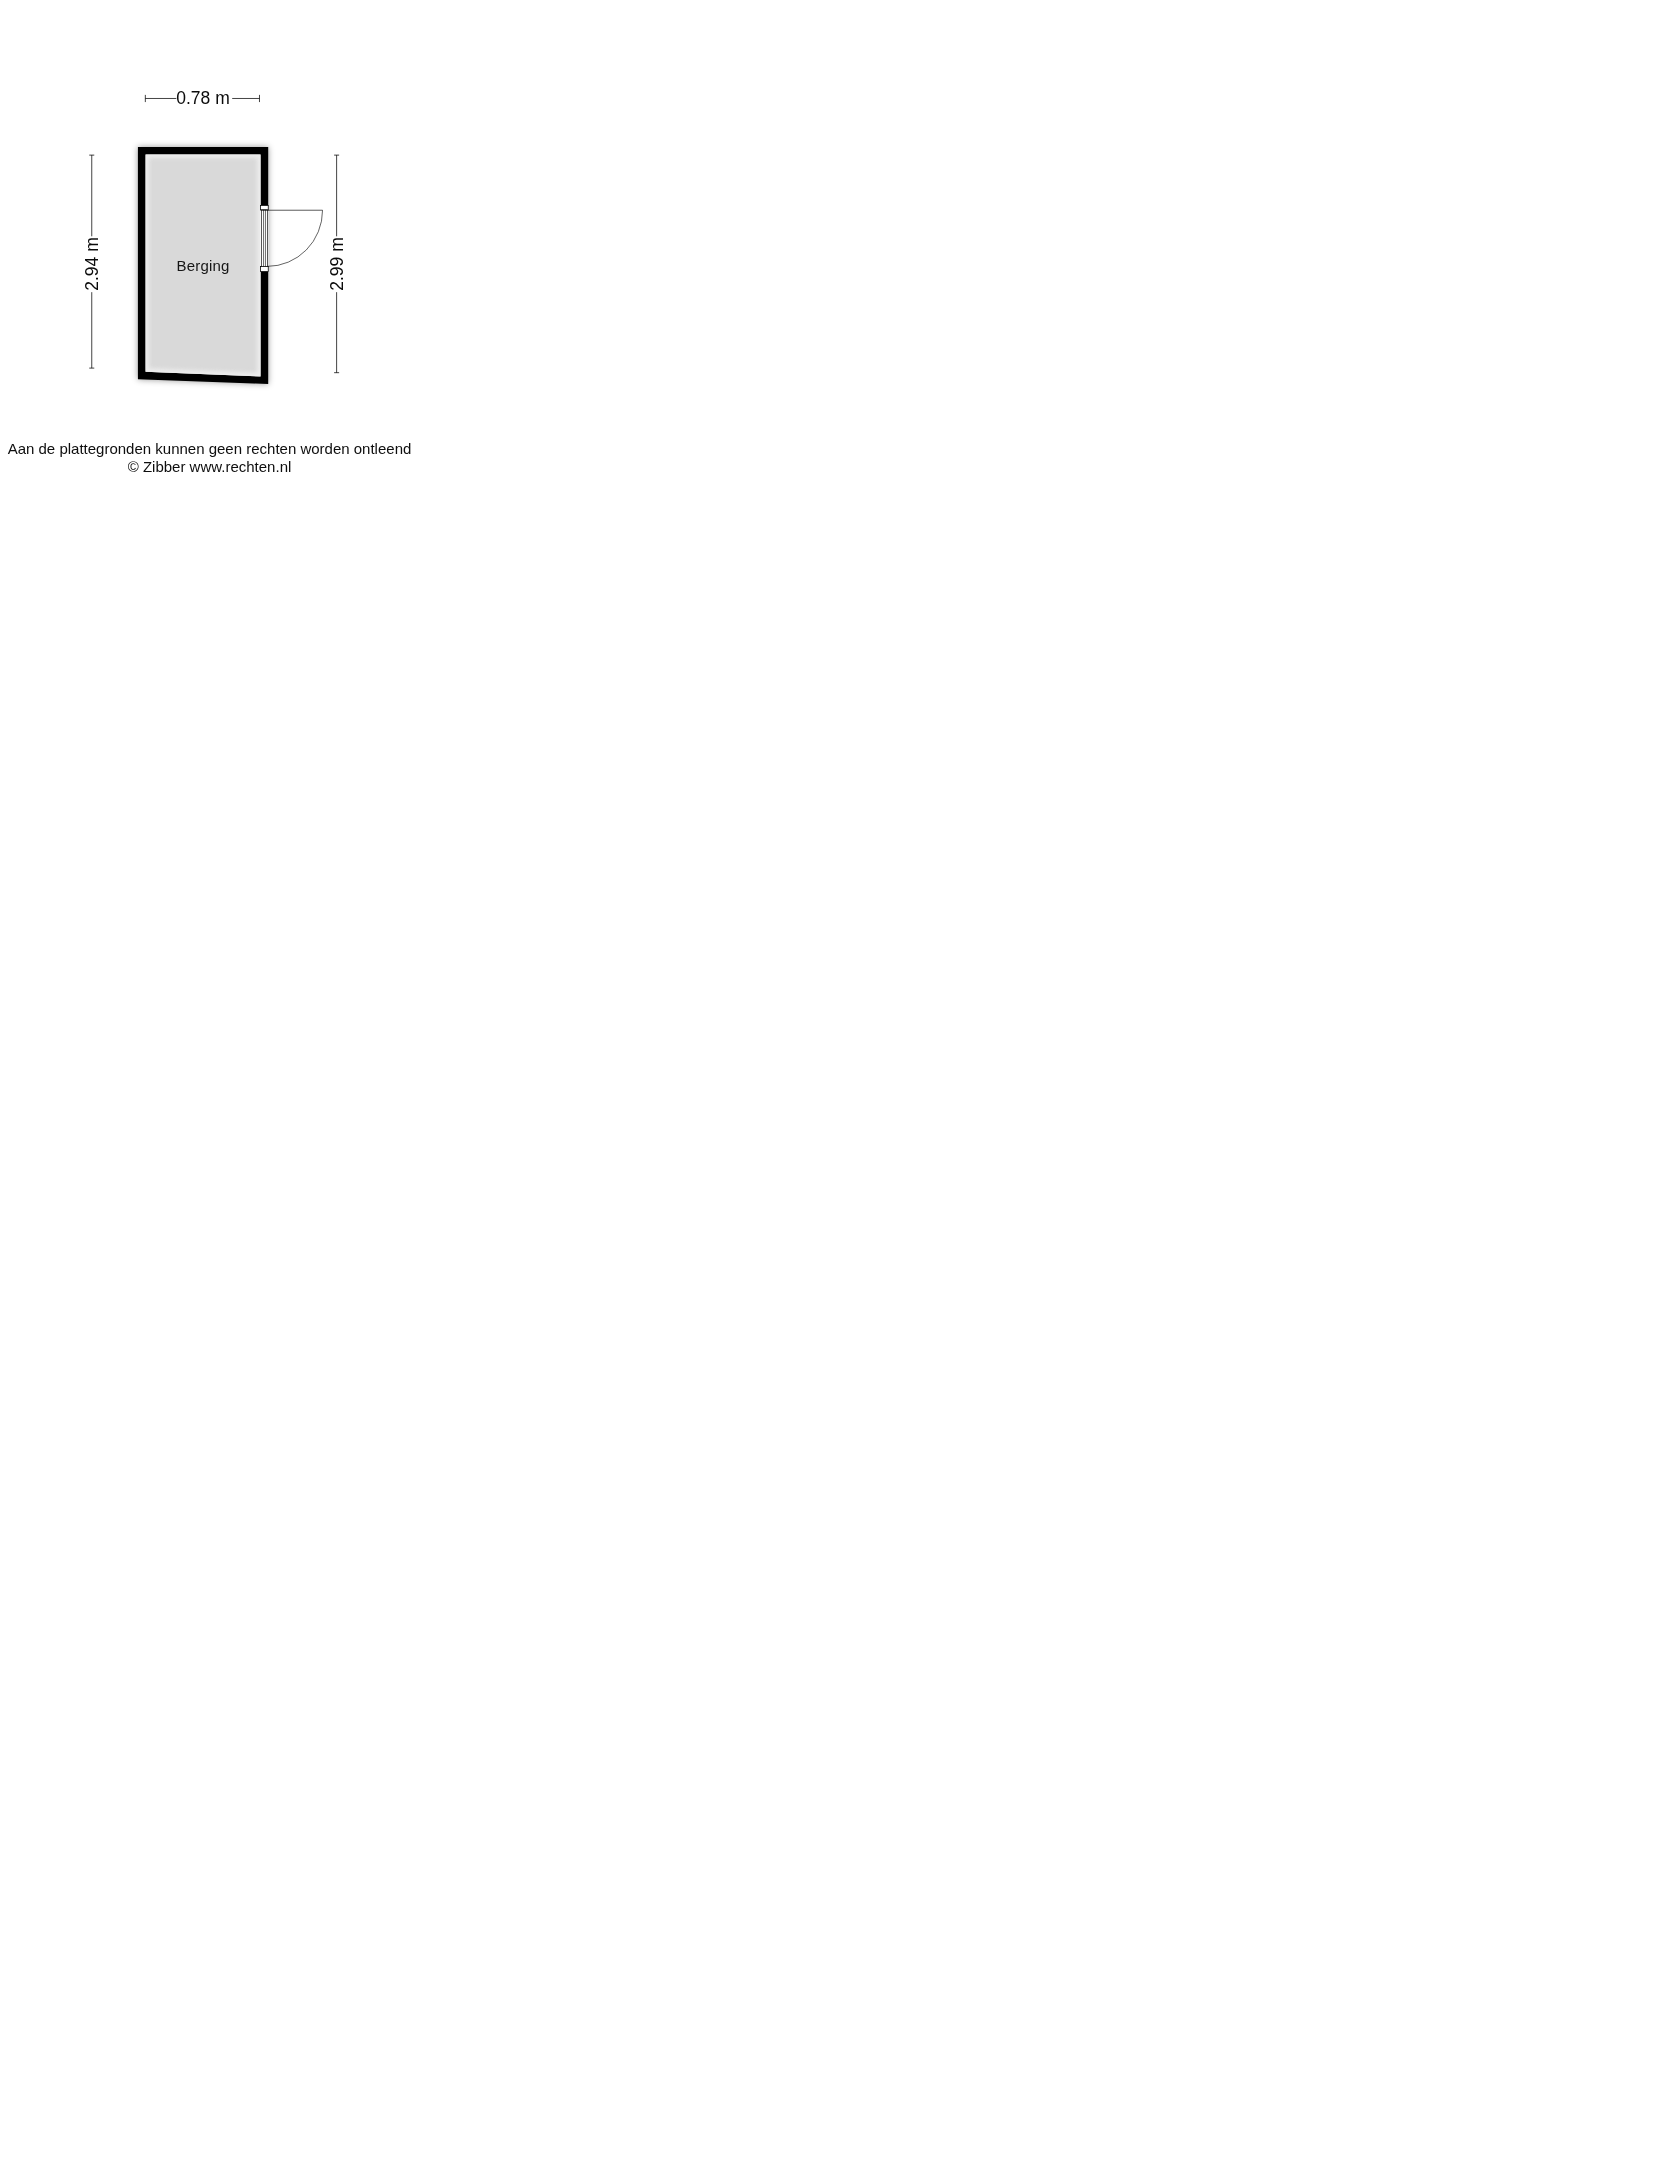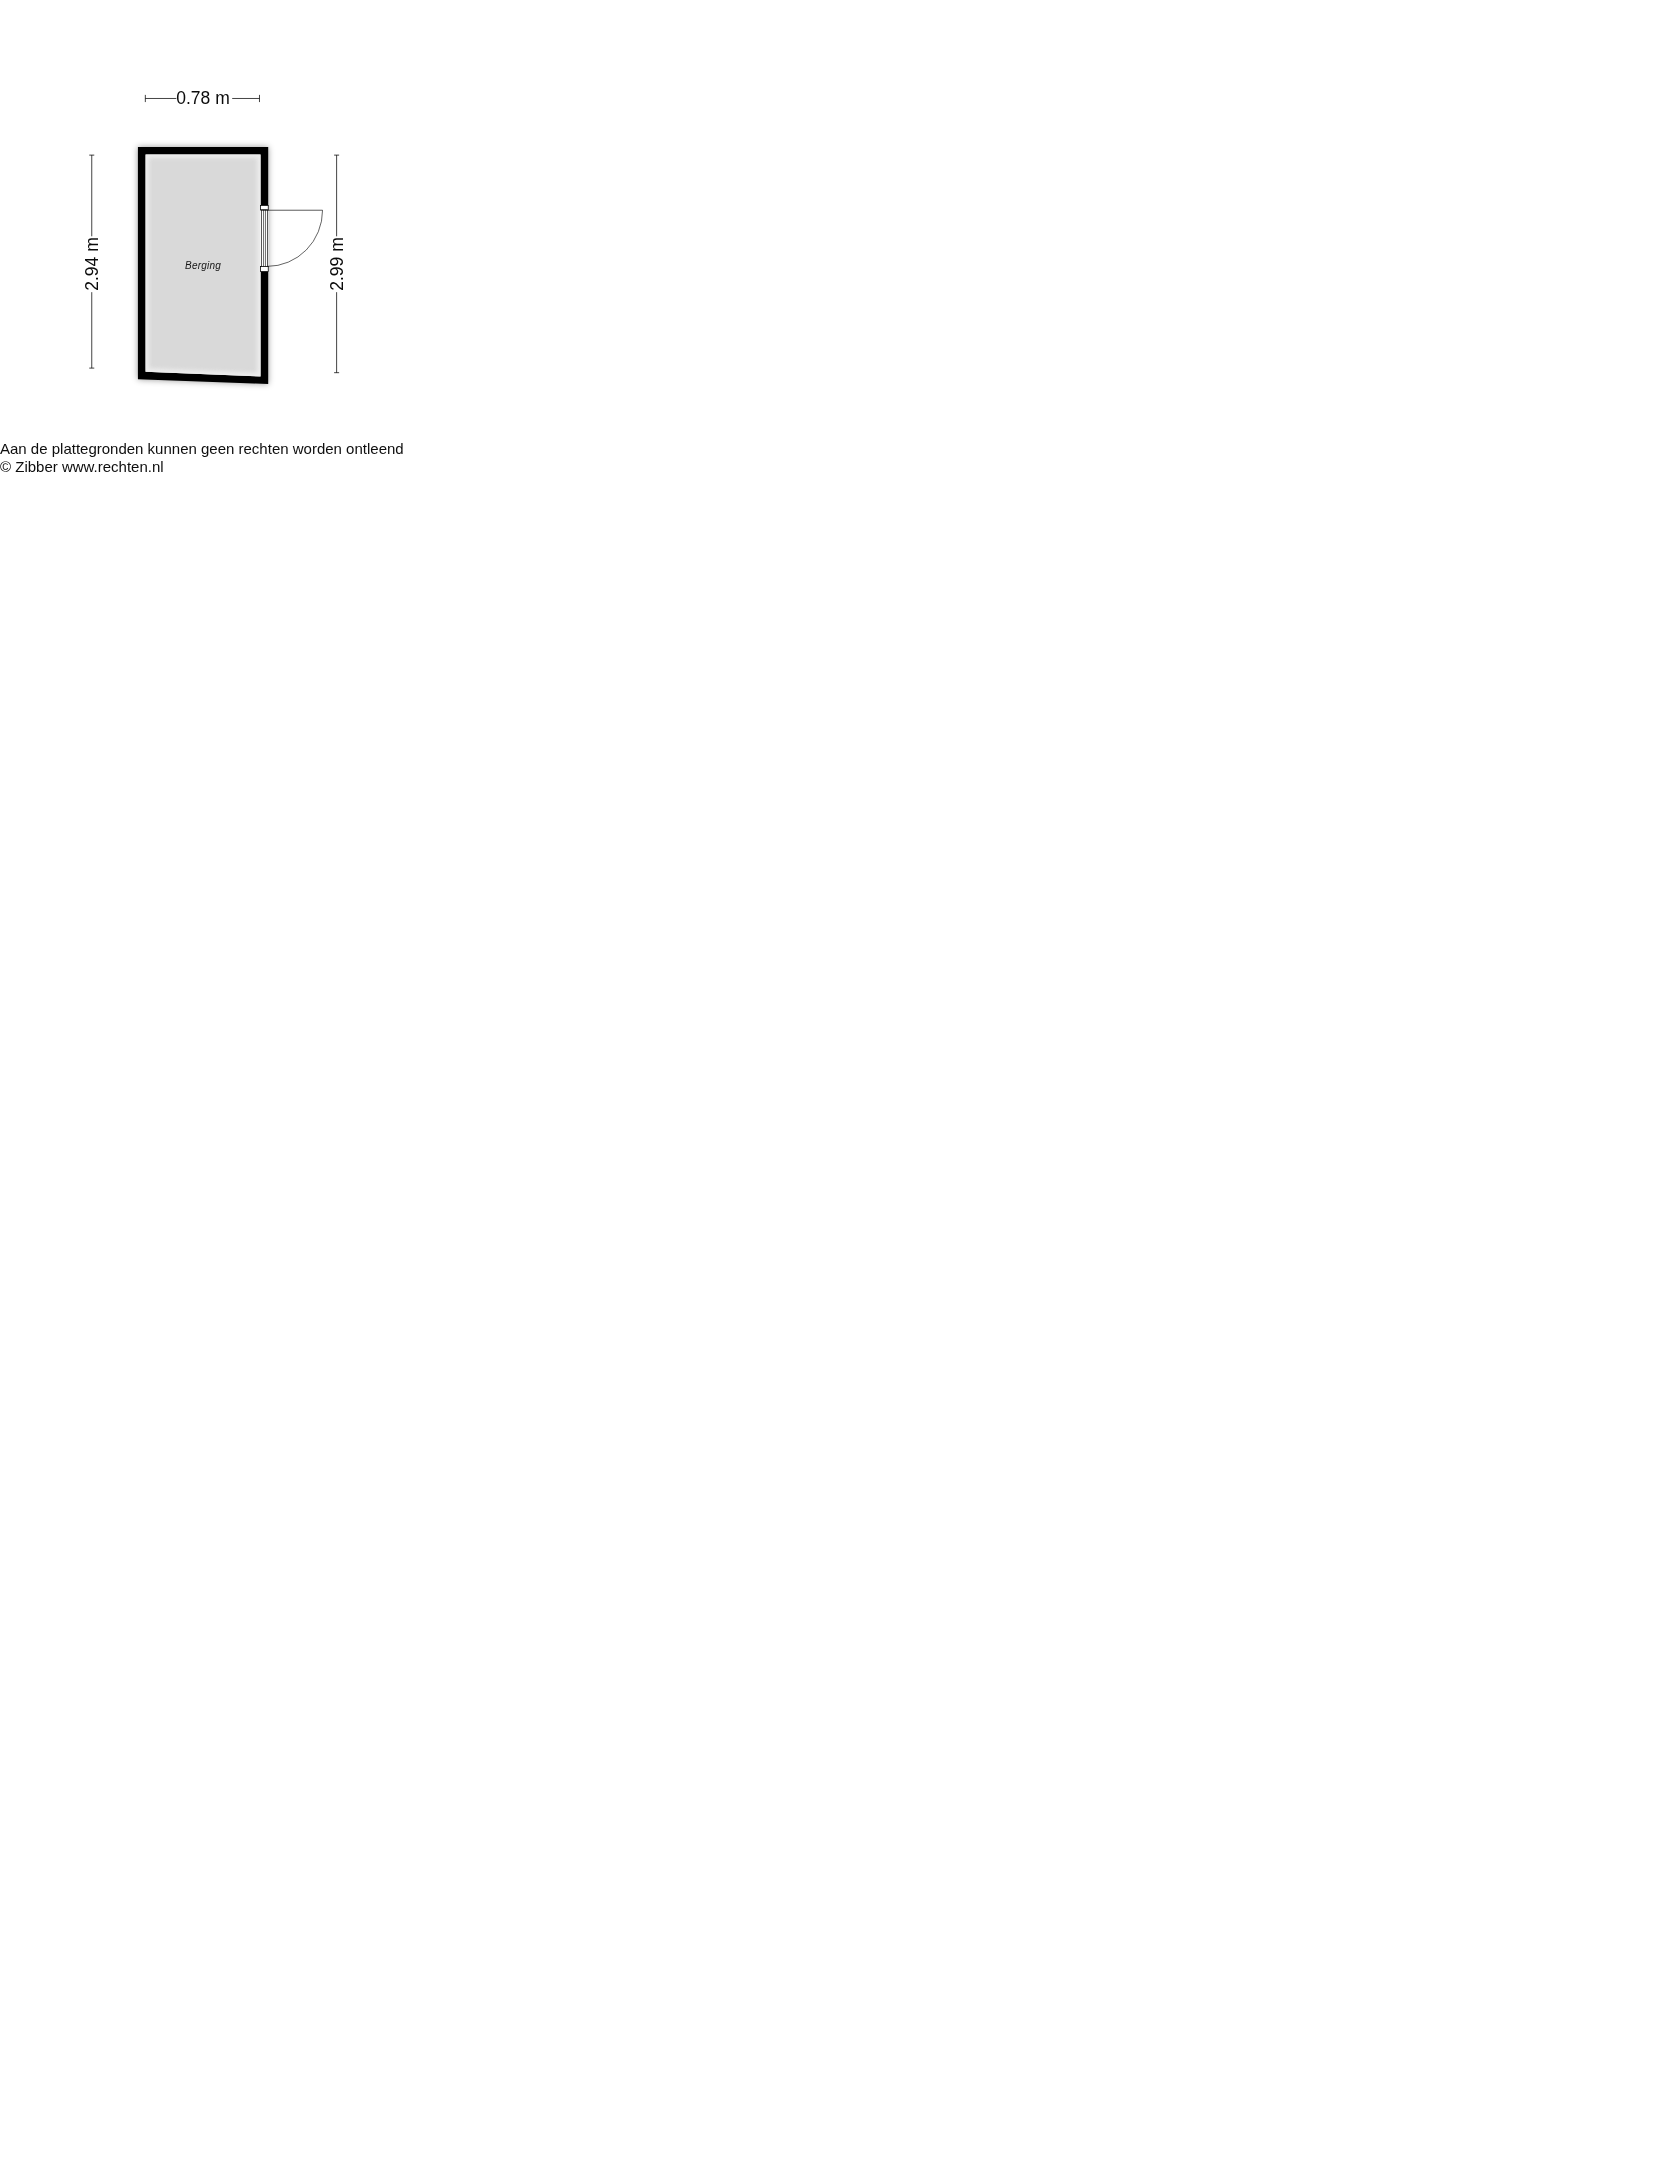--- a/index.html
+++ b/index.html
@@ -34,32 +34,31 @@
   }
   .dim-label {
     font-size: 17.5px;
     color: #0b0b0b;
     transform: translate(-50%, -50%);
   }
   .dim-label.vertical {
     transform: translate(-50%, -50%) rotate(-90deg);
   }
   .room-label {
-    font-size: 10px;
+    font-size: 15px;
     color: #161616;
     letter-spacing: 0.2px;
     transform: translate(-50%, -50%);
-    font-style: italic;
   }
   .footer {
     position: absolute;
     left: 0;
     right: 0;
     top: 440px;
-    text-align: left;
+    text-align: center;
     font-size: 15px;
     line-height: 18.3px;
     color: #0e0e0e;
   }
 </style>
 </head>
 <body>
 
 <div class="page">
 

